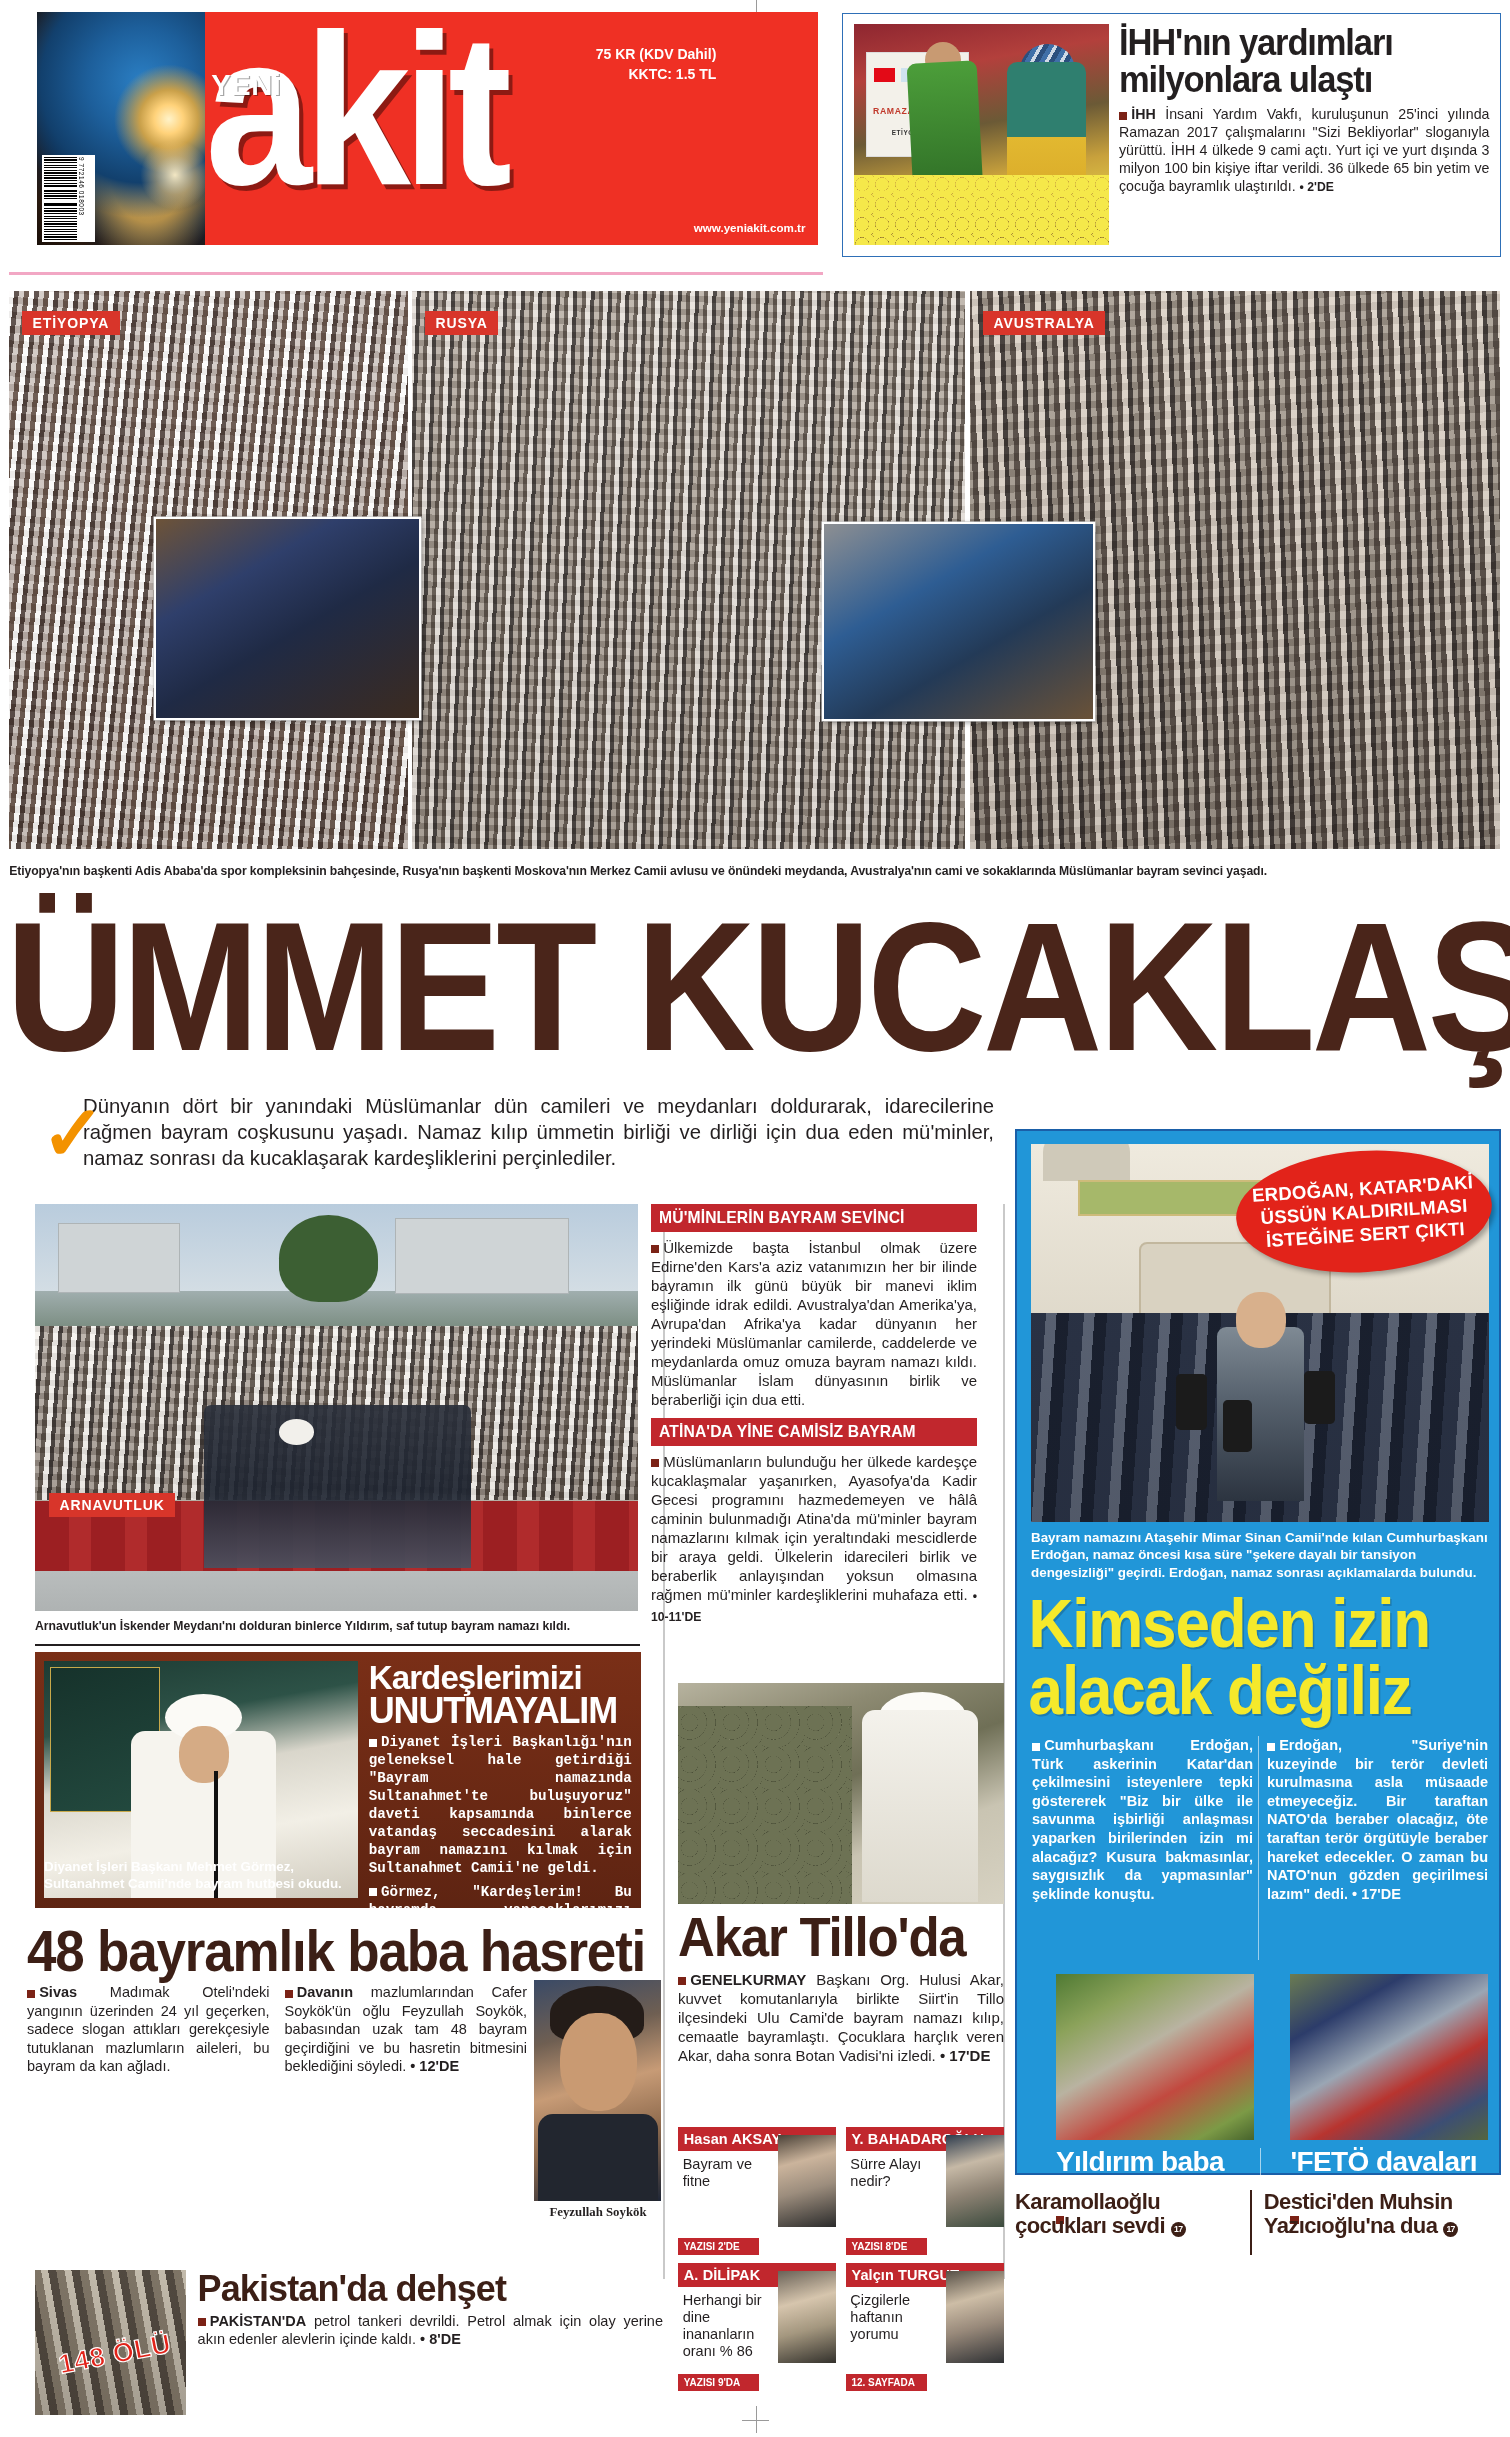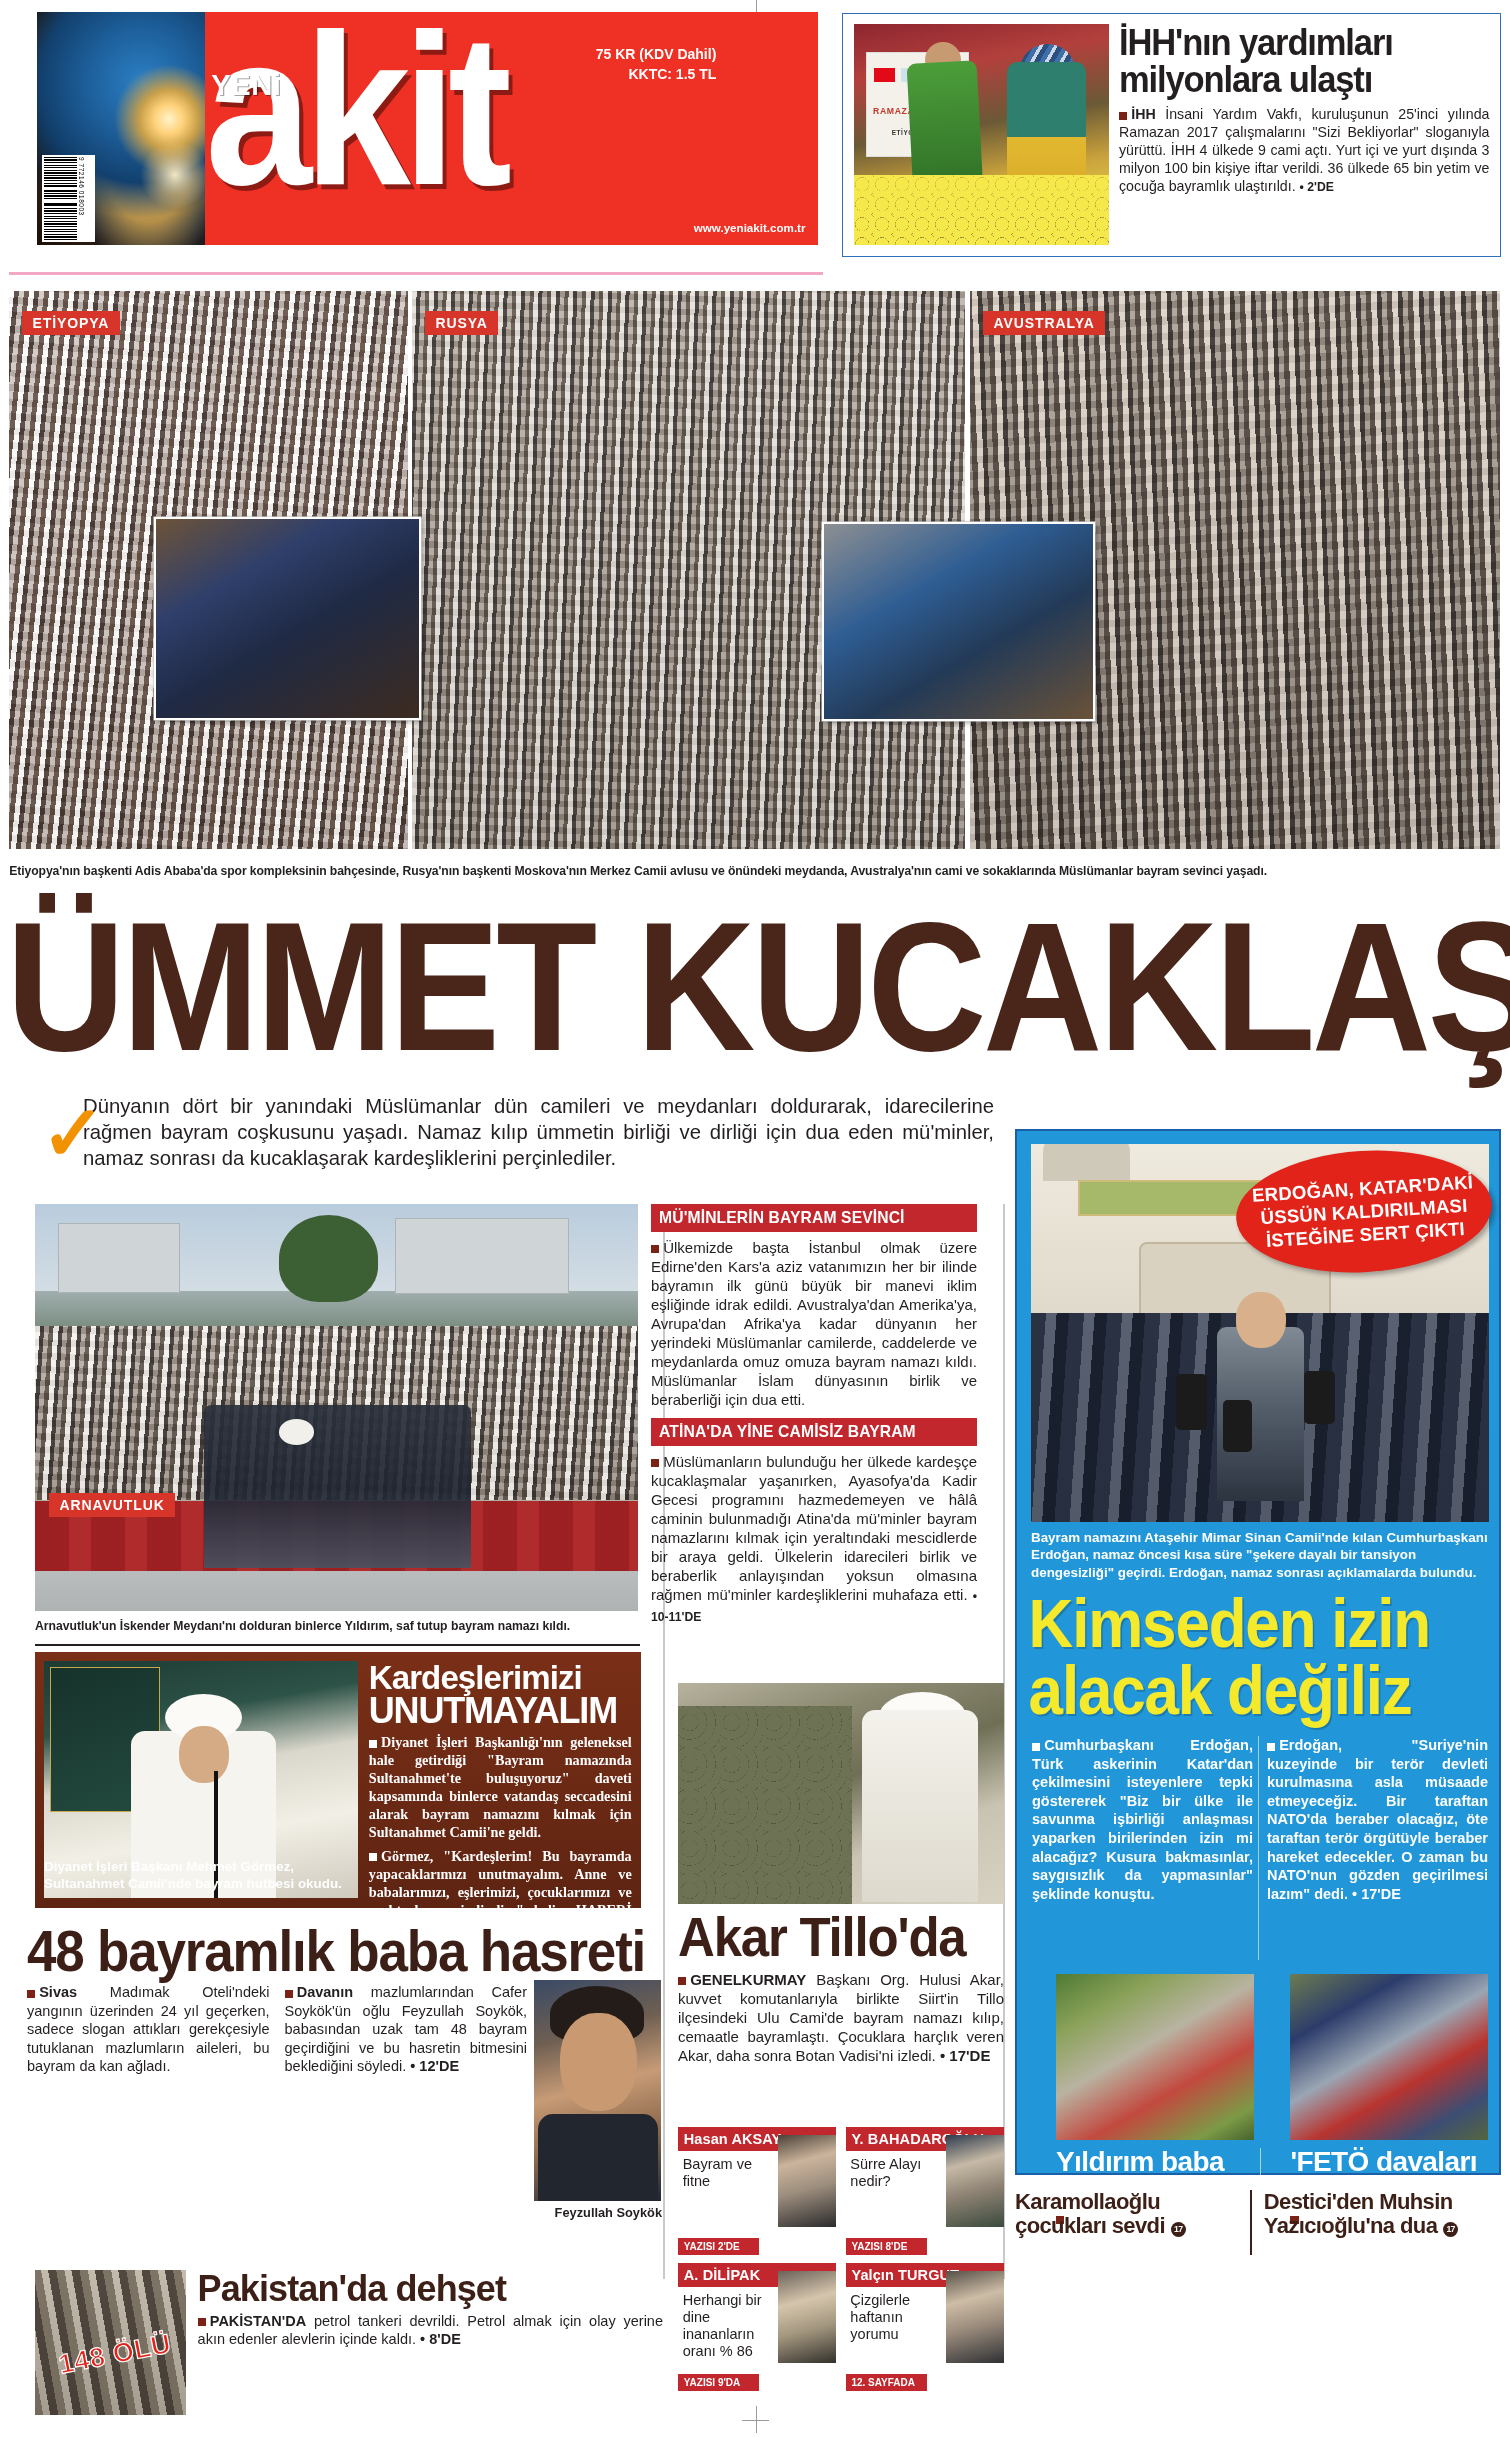--- a/index.html
+++ b/index.html
@@ -375,21 +375,21 @@
   .gphoto .calig { position:absolute; left:5.8px; top:5.8px; width:110px; height:145px; background:linear-gradient(160deg,#16322b,#234a3f); border:1.7px solid #c8a94a; }
   .gphoto .micstand { position:absolute; left:170px; top:110px; width:4.1px; height:127px; background:#111; }
   .brownbox .txt { flex:1; min-width:0; color:#fff; }
   .brownbox .txt h2 {
     font-size:33px; line-height:33px; font-weight:bold; letter-spacing:-0.9px;
     font-family:"Liberation Sans", sans-serif;
   }
   .brownbox .txt h2 .l2 { font-size:36px; display:block; letter-spacing:-1.2px; }
   .brownbox .txt p {
     margin-top:5.8px; font-size:14.2px; line-height:18px; font-weight:bold; text-align:justify;
-    font-family:Liberation Serif, serif;
+    font-family:Liberation Mono, monospace;
   }
   .brownbox .txt .sq { background:#fff; }
   .gormez-cap {
     position:absolute; left:44px; top:1858px; width:314px;
     color:#fff; font-weight:bold; font-size:13.4px; line-height:17.4px;
     font-family:"Liberation Sans", sans-serif;
   }
 
   
   .h48 {
@@ -402,23 +402,23 @@
   .h48cols .c { flex:1; font-size:14.5px; line-height:18.6px; color:#231f20; text-align:justify;
     font-family:"Liberation Sans", sans-serif; }
   .portrait {
     position:absolute; left:534px; top:1980px; width:127px; height:221px; overflow:hidden;
     background:linear-gradient(165deg,#3a4a66 0%, #6f5f52 26%, #c79b76 48%, #8f6b4e 70%, #1e2636 100%);
   }
   .portrait .hair { position:absolute; left:16.3px; top:5.8px; width:94px; height:56px; border-radius:50% 50% 30% 30%; background:#241c18; }
   .portrait .fc { position:absolute; left:25.6px; top:33px; width:77px; height:98px; border-radius:46%; background:#c99a72; }
   .portrait .shirt { position:absolute; left:3.5px; bottom:0; width:120px; height:87px; background:#22262f; border-radius:15px 15px 0 0; }
   .portrait-cap {
-    position:absolute; left:534px; top:2205px; width:128px; text-align:right;
+    position:absolute; left:534px; top:2205px; width:128px; text-align:center;
     font-size:12.8px; font-weight:bold; color:#231f20;
-    font-family:Liberation Sans, sans-serif;
+    font-family:Liberation Serif, serif;
   }
 
   
   .pak { position:absolute; left:35px; top:2270px; width:628px; display:flex; gap:11.6px; }
   .pakpic {
     width:151px; height:145px; flex:none; position:relative; overflow:hidden;
     background:
       repeating-linear-gradient(80deg, rgba(120,110,96,.9) 0 8.1px, rgba(200,192,178,.7) 8.1px 15px, rgba(70,62,54,.9) 15px 23px),
       linear-gradient(180deg,#b6ae9c,#4f4940);
   }

